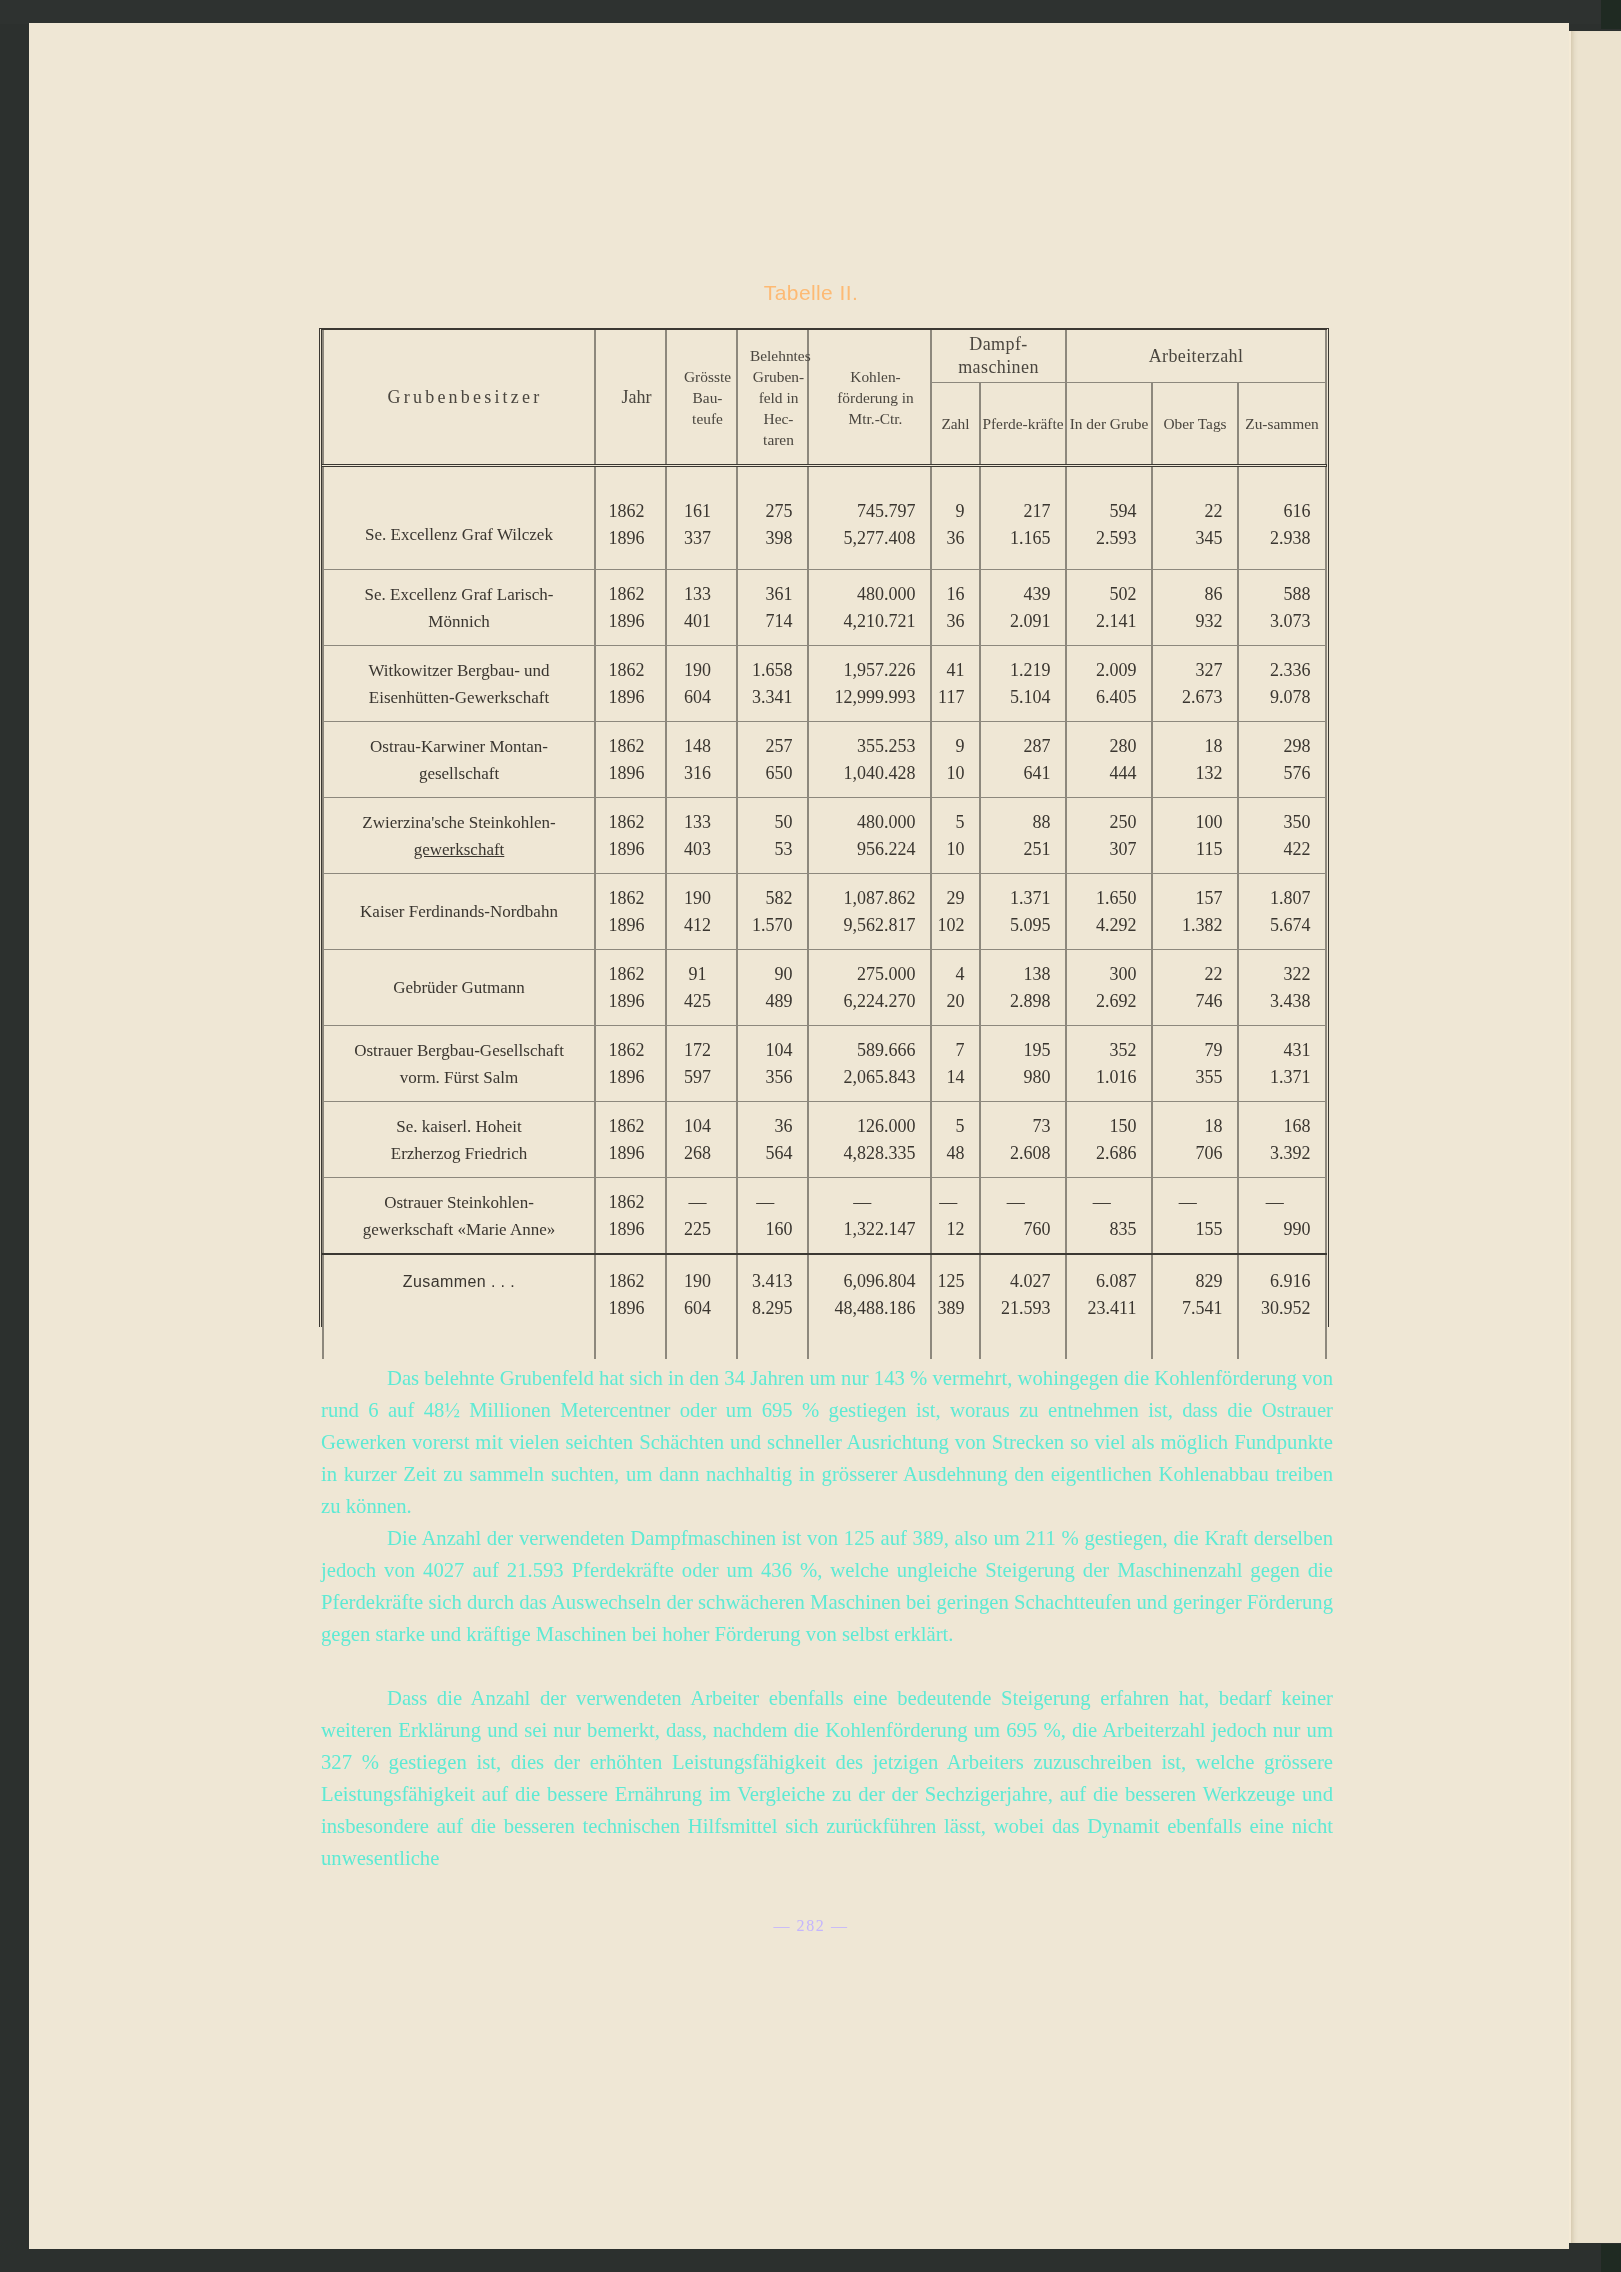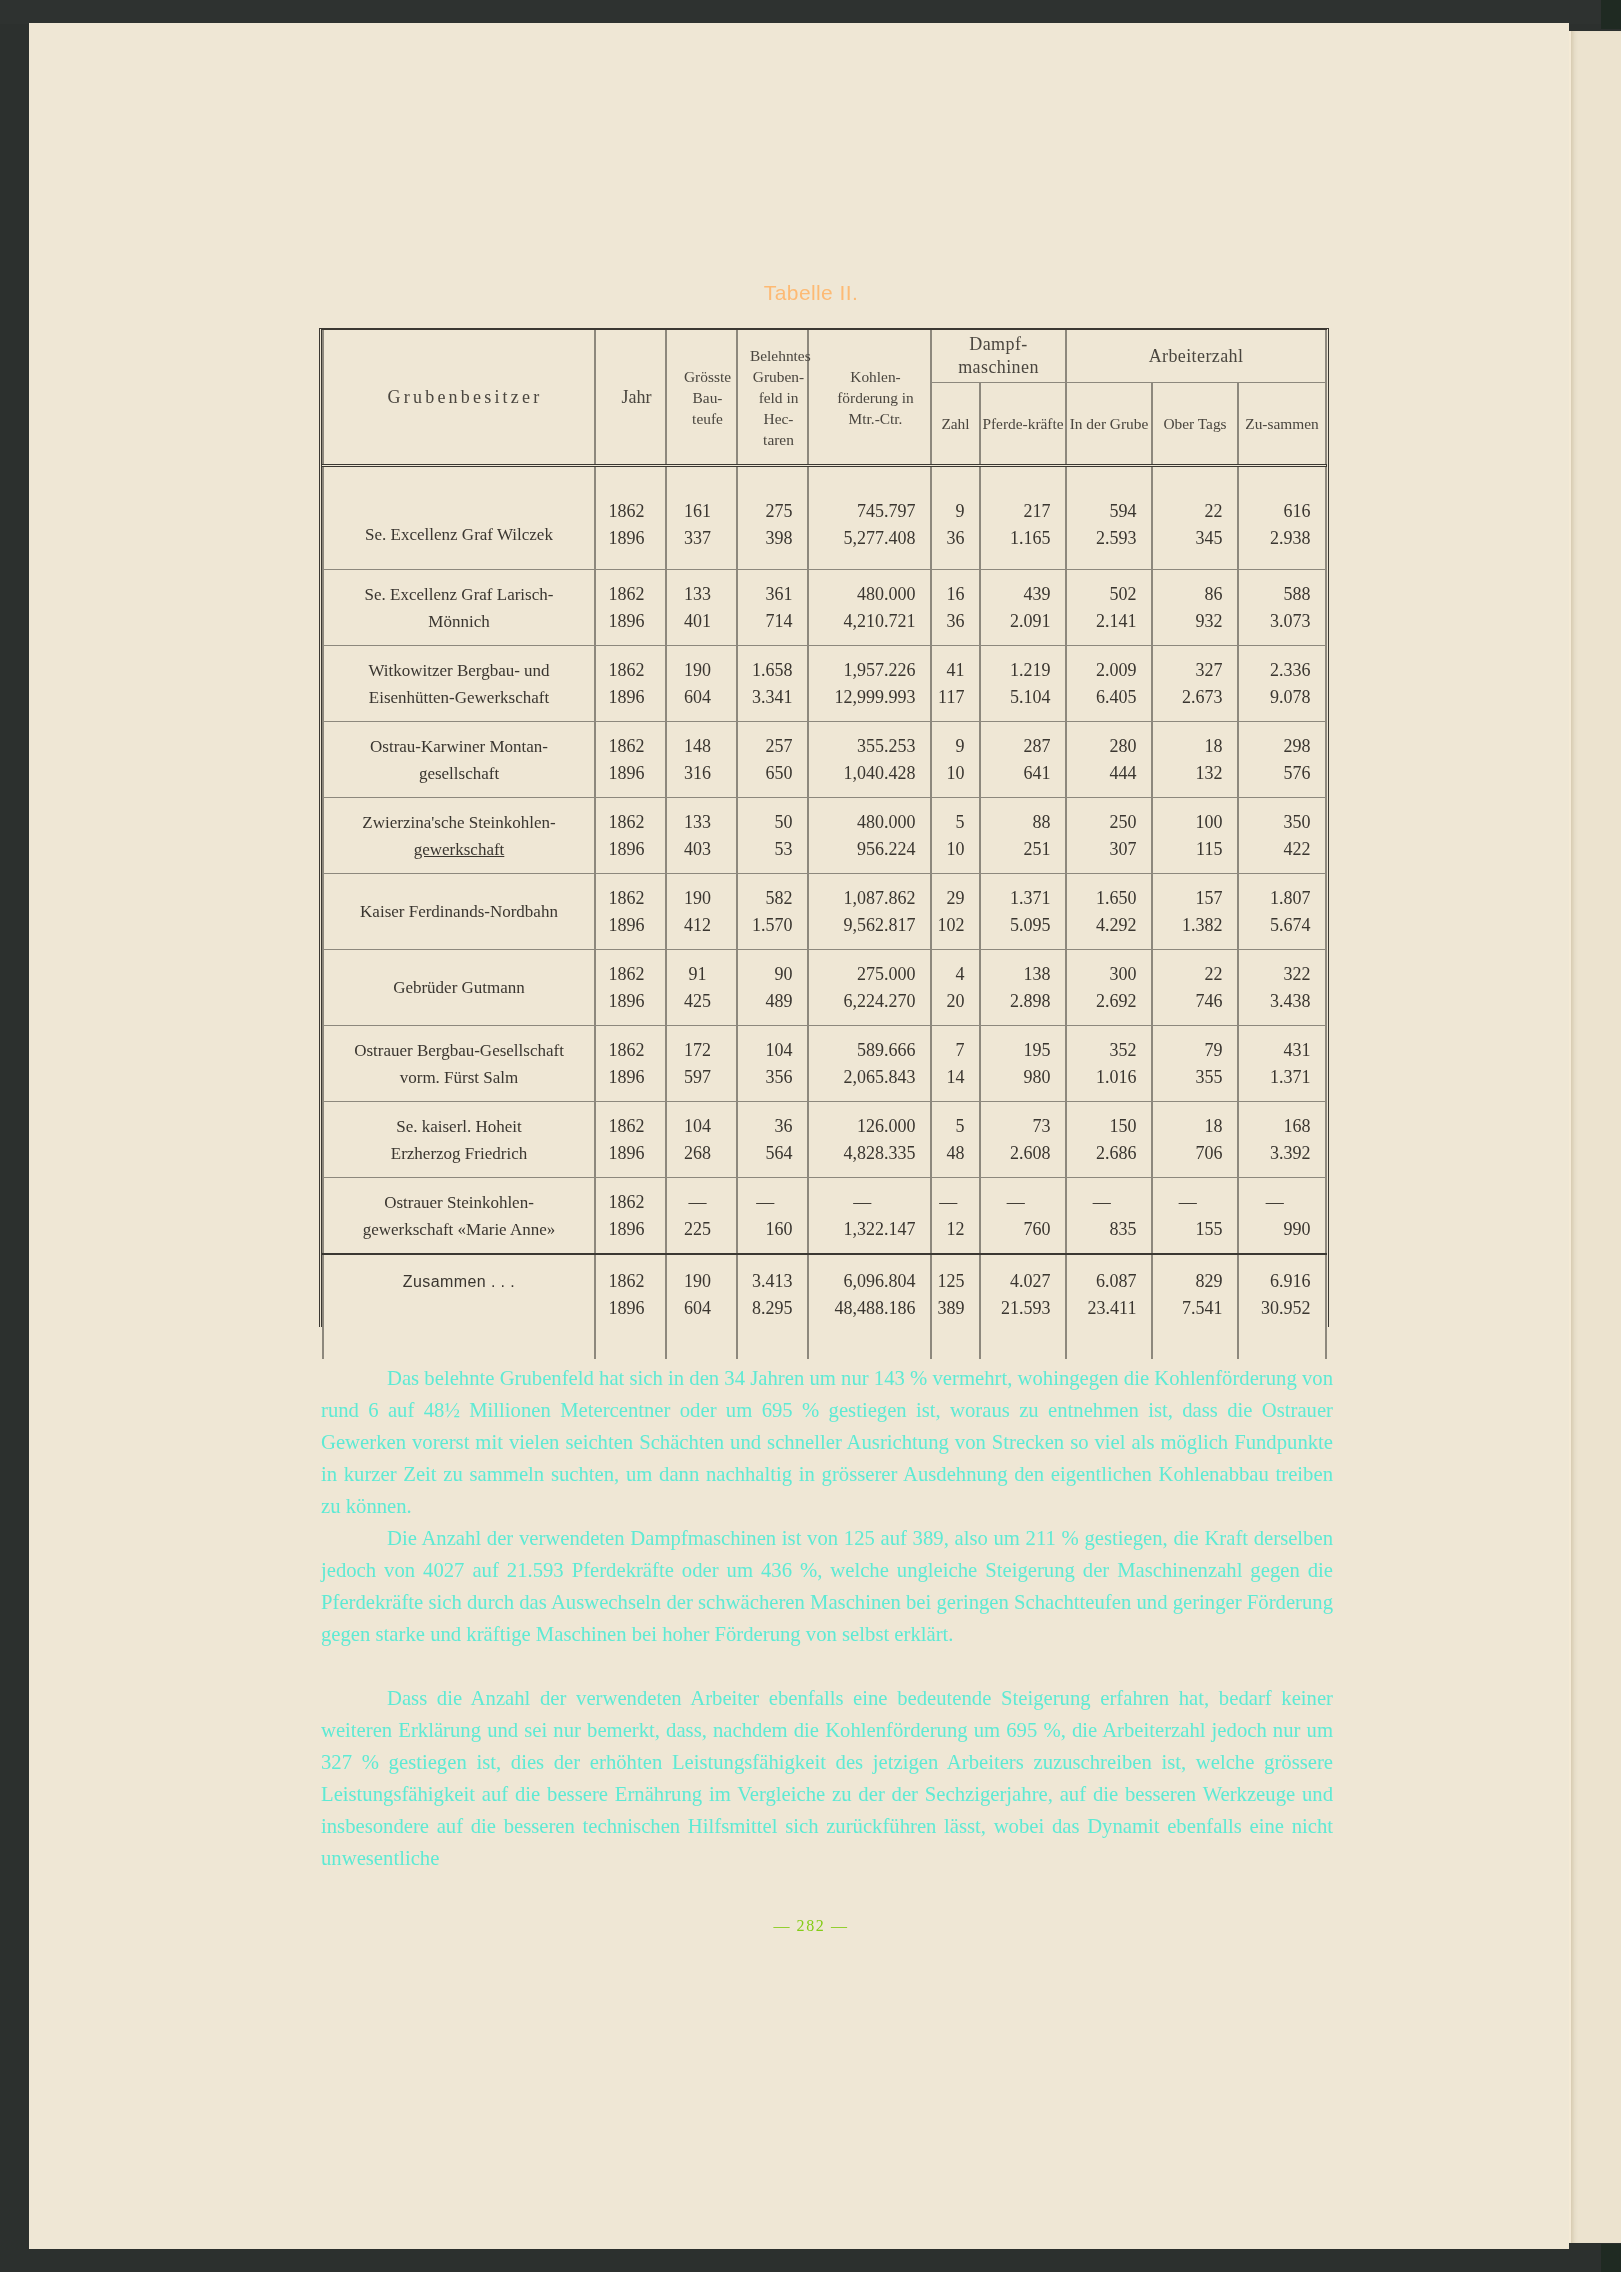--- a/index.html
+++ b/index.html
@@ -66,21 +66,21 @@
   td.num.c { text-align:center; padding-right:8px; }
   td .v { display:block; line-height:27px; font-size:18px; color:#3a3630; }
 
   .para {
     position:absolute; left:321px; width:1012px;
     font-size:20.7px; line-height:32px; text-align:justify; color:#5eead4;
   }
   .para .ind { display:inline-block; width:66px; }
   .page-num {
     position:absolute; left:0; width:1622px; top:1917px; text-align:center;
-    font-size:16px; color:#84cc16; letter-spacing:1.6px;
+    font-size:16px; color:#c4b5fd; letter-spacing:1.6px;
   }
 </style>
 </head>
 <body>
 
 <div class="scan-bg-top"></div>
 <div class="right-edge-dark"></div>
 <div class="right-edge-dark b"></div>
 <div class="page"></div>
 <div class="page-right"></div>

